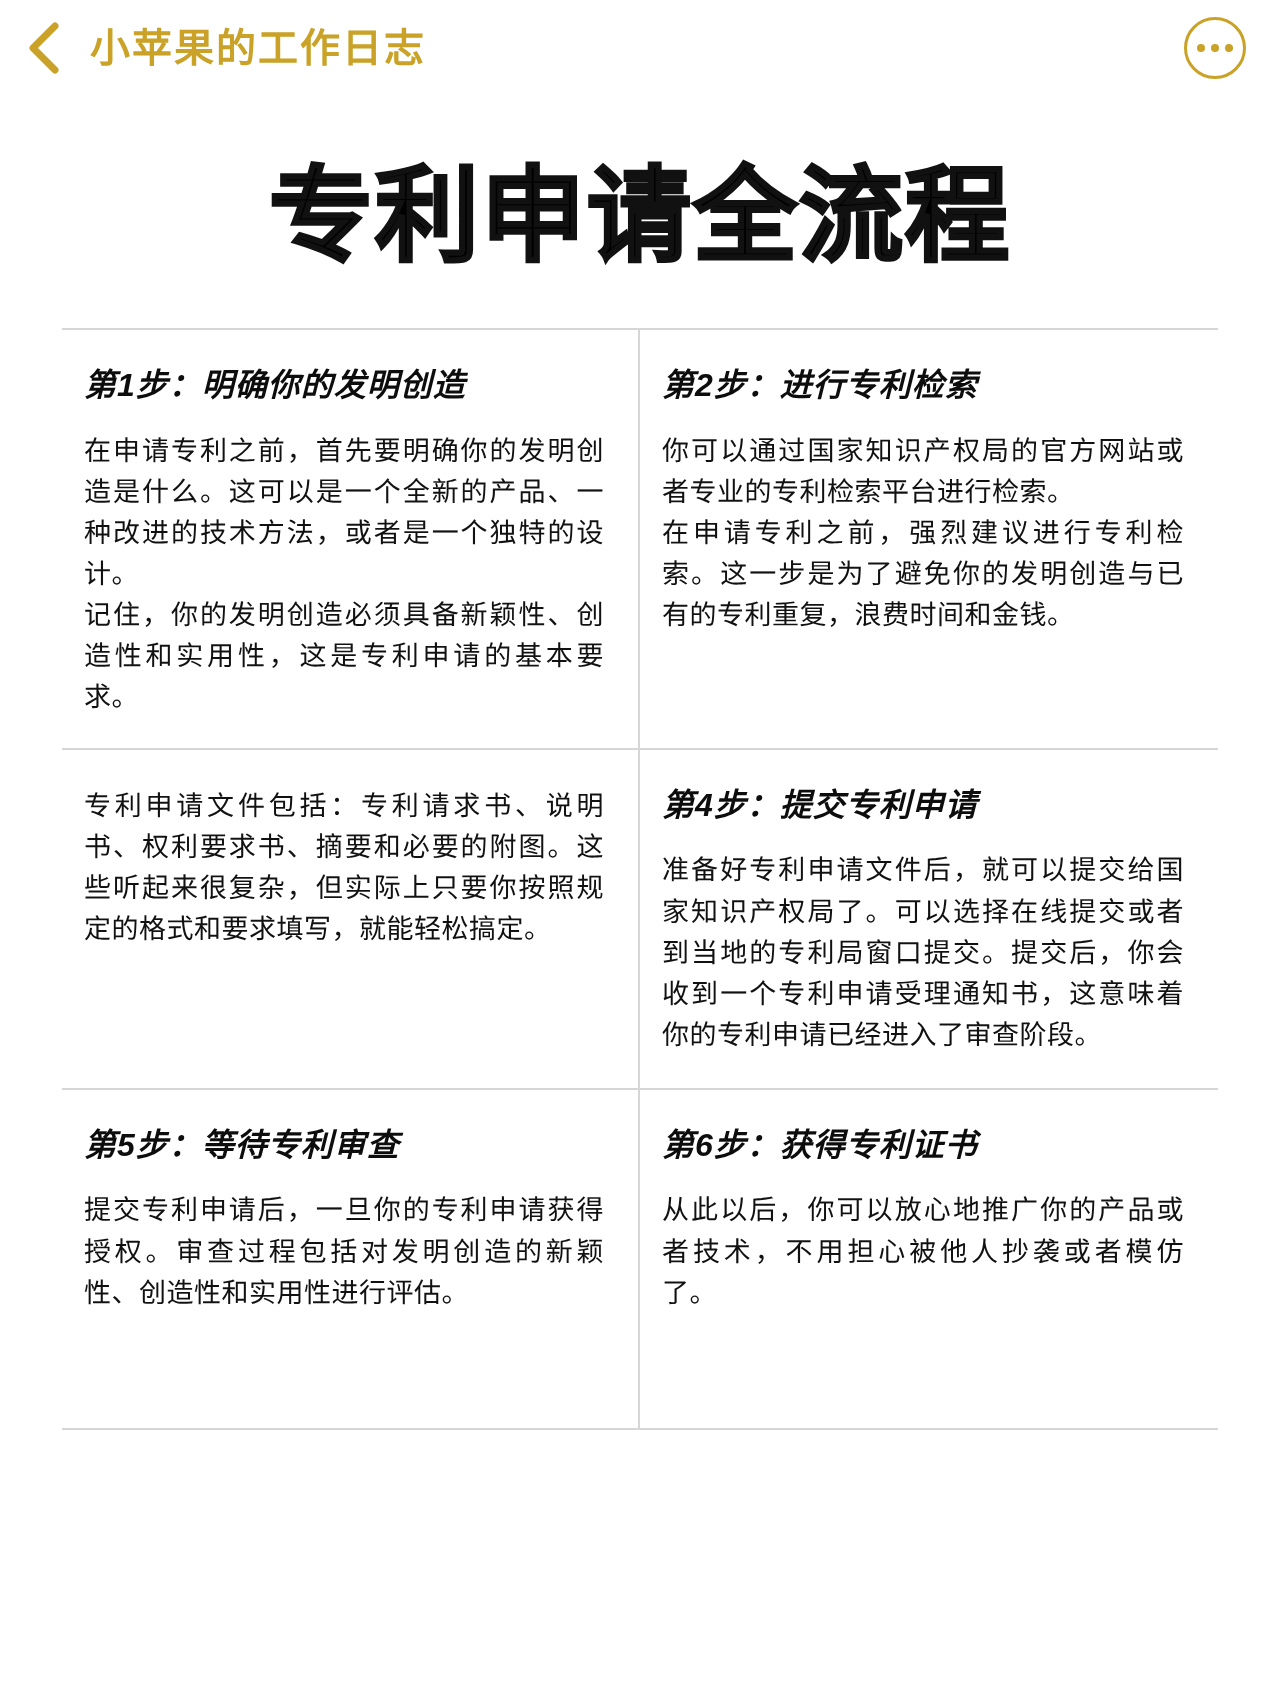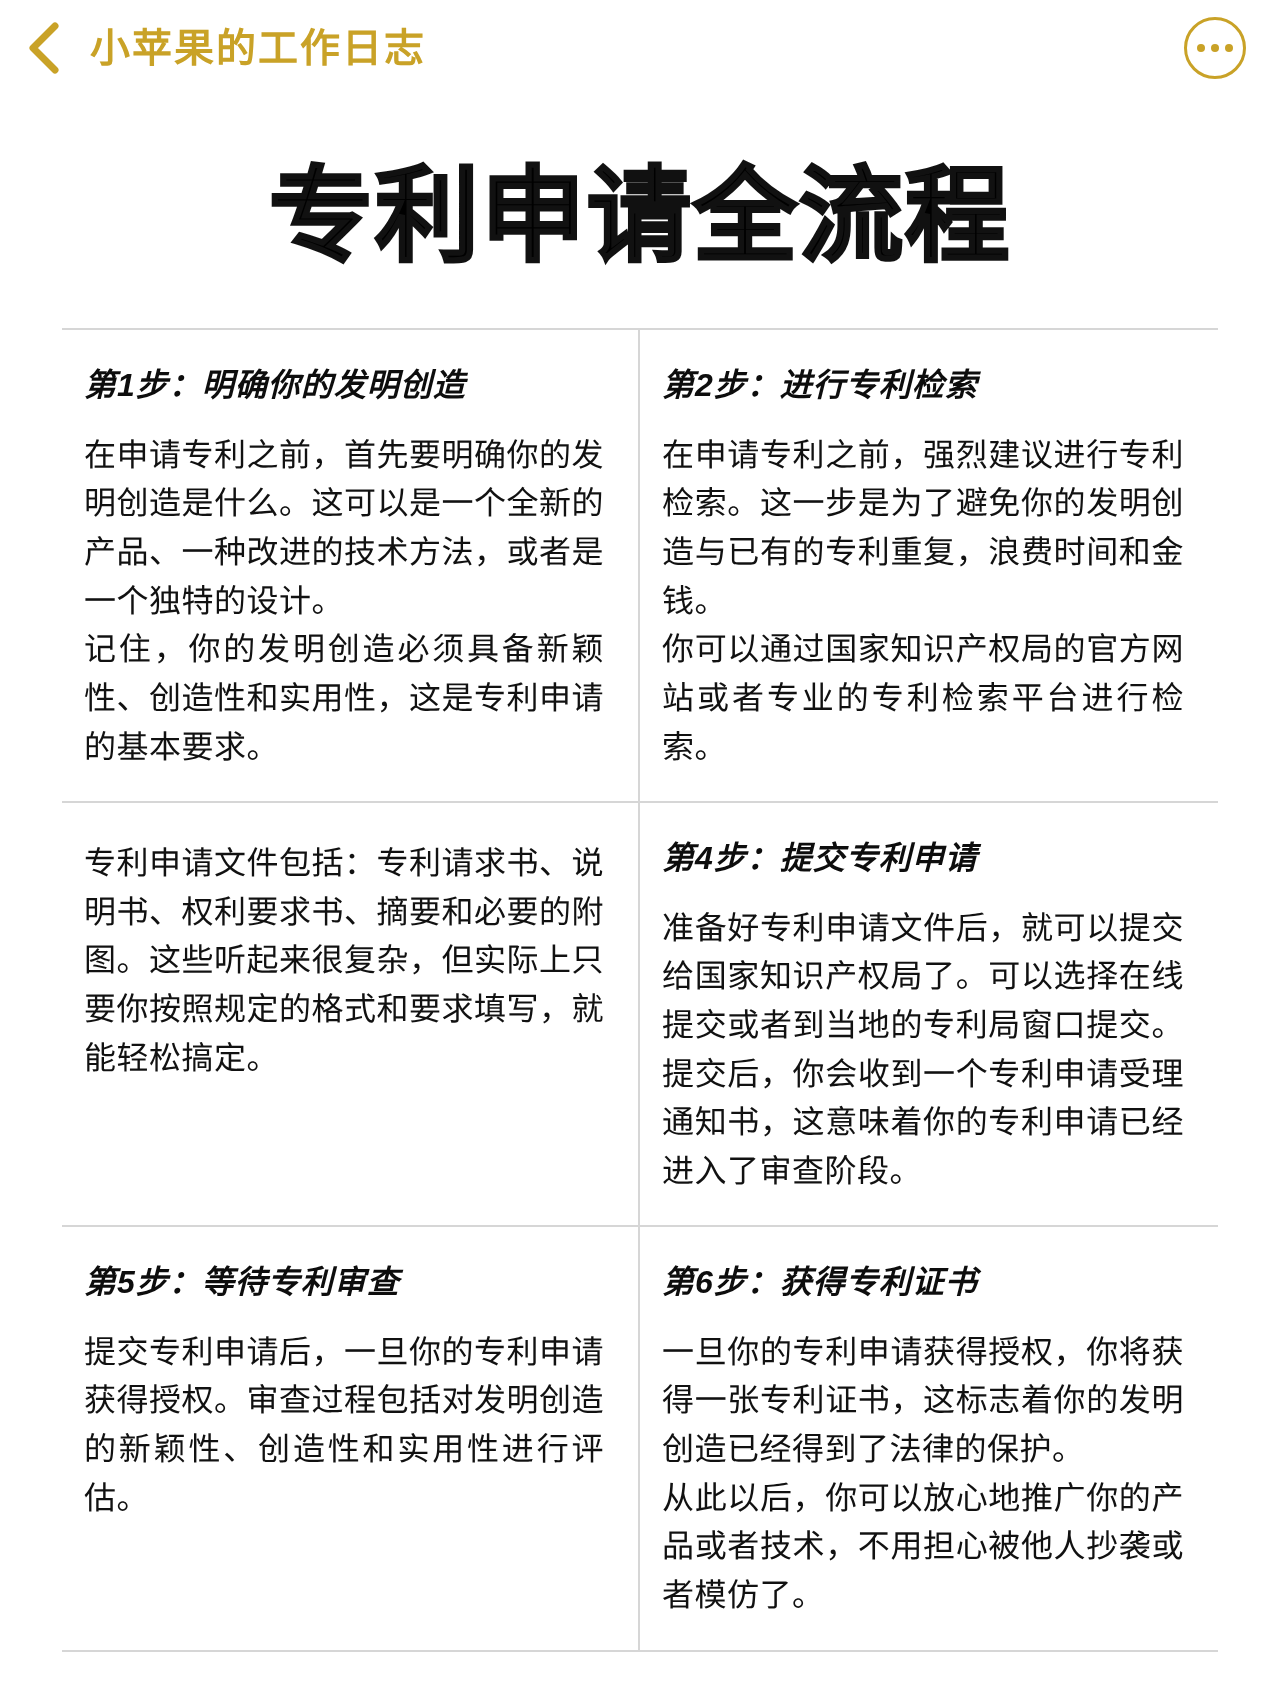--- a/index.html
+++ b/index.html
@@ -97,21 +97,21 @@
     font-size: 32px;
     font-weight: 700;
     color: #0d0d0d;
     letter-spacing: 1px;
     line-height: 1.2;
     margin-bottom: 26px;
     white-space: nowrap;
     font-style: italic;
   }
   .cell p {
-    font-size: 32px;
+    font-size: 27px;
     line-height: 1.52;
     color: #111111;
     letter-spacing: 0.5px;
     text-align: justify;
   }
   .cell p + p { margin-top: 0; }
 </style>
 </head>
 <body>
 
@@ -139,38 +139,37 @@
   <div class="grid">
 
     <div class="cell left">
       <h3>第1步：明确你的发明创造</h3>
       <p>在申请专利之前，首先要明确你的发明创造是什么。这可以是一个全新的产品、一种改进的技术方法，或者是一个独特的设计。</p>
       <p>记住，你的发明创造必须具备新颖性、创造性和实用性，这是专利申请的基本要求。</p>
     </div>
 
     <div class="cell right">
       <h3>第2步：进行专利检索</h3>
+      <p>你可以通过国家知识产权局的官方网站或者专业的专利检索平台进行检索。</p>
       <p>在申请专利之前，强烈建议进行专利检索。这一步是为了避免你的发明创造与已有的专利重复，浪费时间和金钱。</p>
-      <p>你可以通过国家知识产权局的官方网站或者专业的专利检索平台进行检索。</p>
     </div>
 
     <div class="cell left">
       <p>专利申请文件包括：专利请求书、说明书、权利要求书、摘要和必要的附图。这些听起来很复杂，但实际上只要你按照规定的格式和要求填写，就能轻松搞定。</p>
     </div>
 
     <div class="cell right">
       <h3>第4步：提交专利申请</h3>
       <p>准备好专利申请文件后，就可以提交给国家知识产权局了。可以选择在线提交或者到当地的专利局窗口提交。提交后，你会收到一个专利申请受理通知书，这意味着你的专利申请已经进入了审查阶段。</p>
     </div>
 
     <div class="cell left">
       <h3>第5步：等待专利审查</h3>
       <p>提交专利申请后，一旦你的专利申请获得授权。审查过程包括对发明创造的新颖性、创造性和实用性进行评估。</p>
     </div>
 
     <div class="cell right">
       <h3>第6步：获得专利证书</h3>
-      <p>一旦你的专利申请获得授权，你将获得一张专利证书，这标志着你的发明创造已经得到了法律的保护。</p>
       <p>从此以后，你可以放心地推广你的产品或者技术，不用担心被他人抄袭或者模仿了。</p>
     </div>
 
   </div>
 </div>
 
 </body></html>

